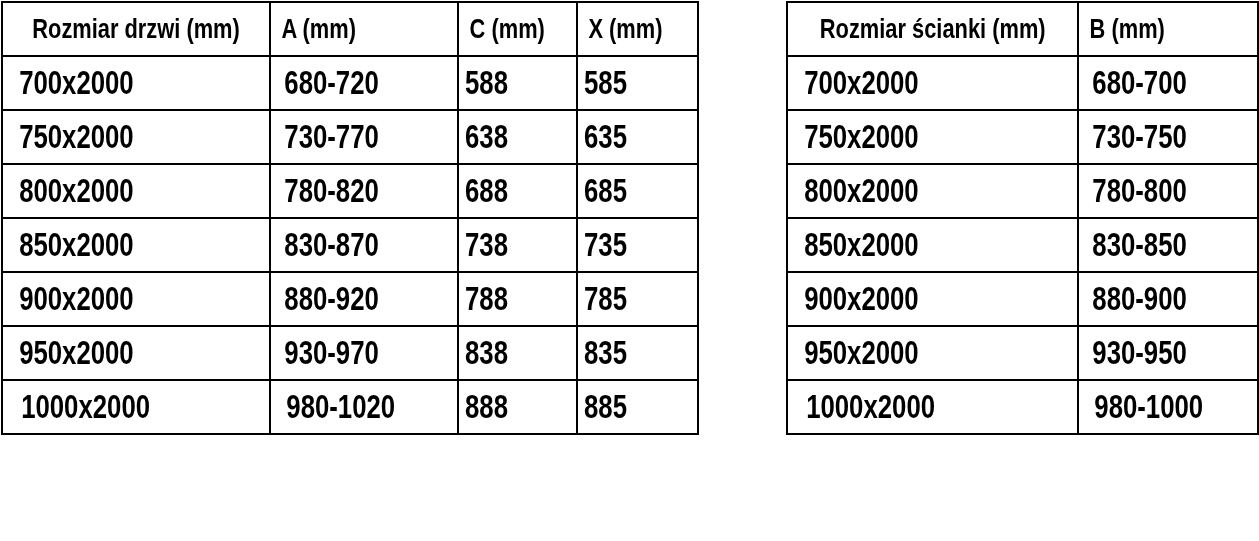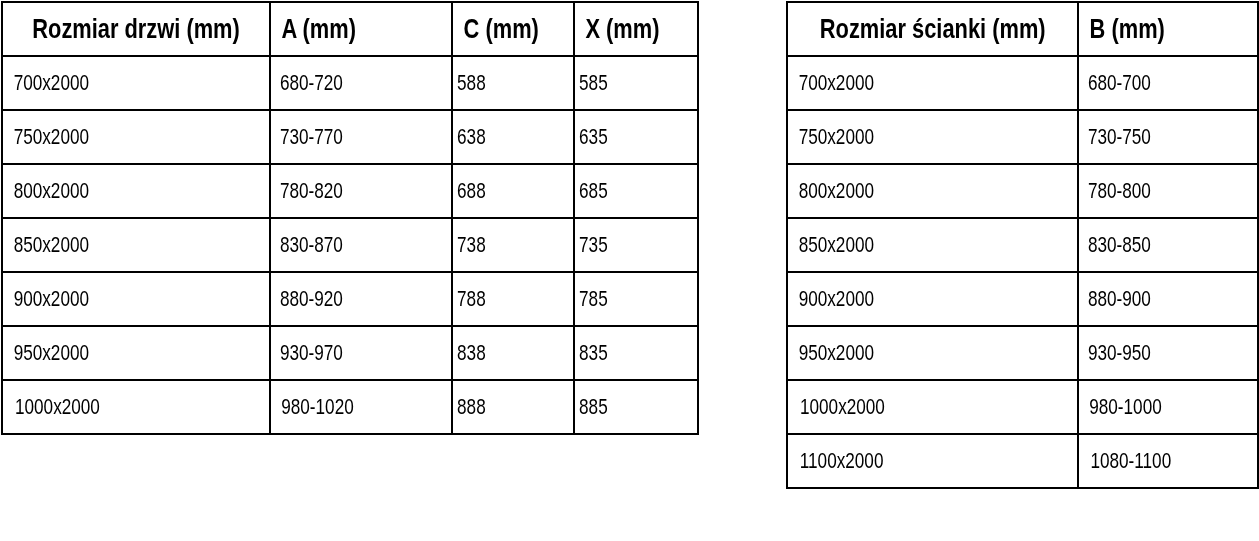--- a/index.html
+++ b/index.html
@@ -33,22 +33,22 @@
     height: 52px;
     padding: 0;
     overflow: hidden;
     white-space: nowrap;
   }
   table.size-table th {
     font-weight: bold;
     font-size: 28px;
   }
   table.size-table td {
-    font-weight: normal;
-    font-size: 22px;
+    font-weight: bold;
+    font-size: 33px;
   }
   
   table.size-table span {
     display: inline-block;
     transform: scaleX(0.78);
     transform-origin: center center;
     white-space: nowrap;
   }
   #door-table {
     margin-left: 1px;
@@ -159,21 +159,17 @@
           <td><span>880-900</span></td>
         </tr>
         <tr>
           <td><span>950x2000</span></td>
           <td><span>930-950</span></td>
         </tr>
         <tr>
           <td><span>1000x2000</span></td>
           <td><span>980-1000</span></td>
         </tr>
-        <tr>
-          <td><span>1100x2000</span></td>
-          <td><span>1080-1100</span></td>
-        </tr>
       </tbody>
     </table>
 
   </div>
 </div>
 
 </body></html>

